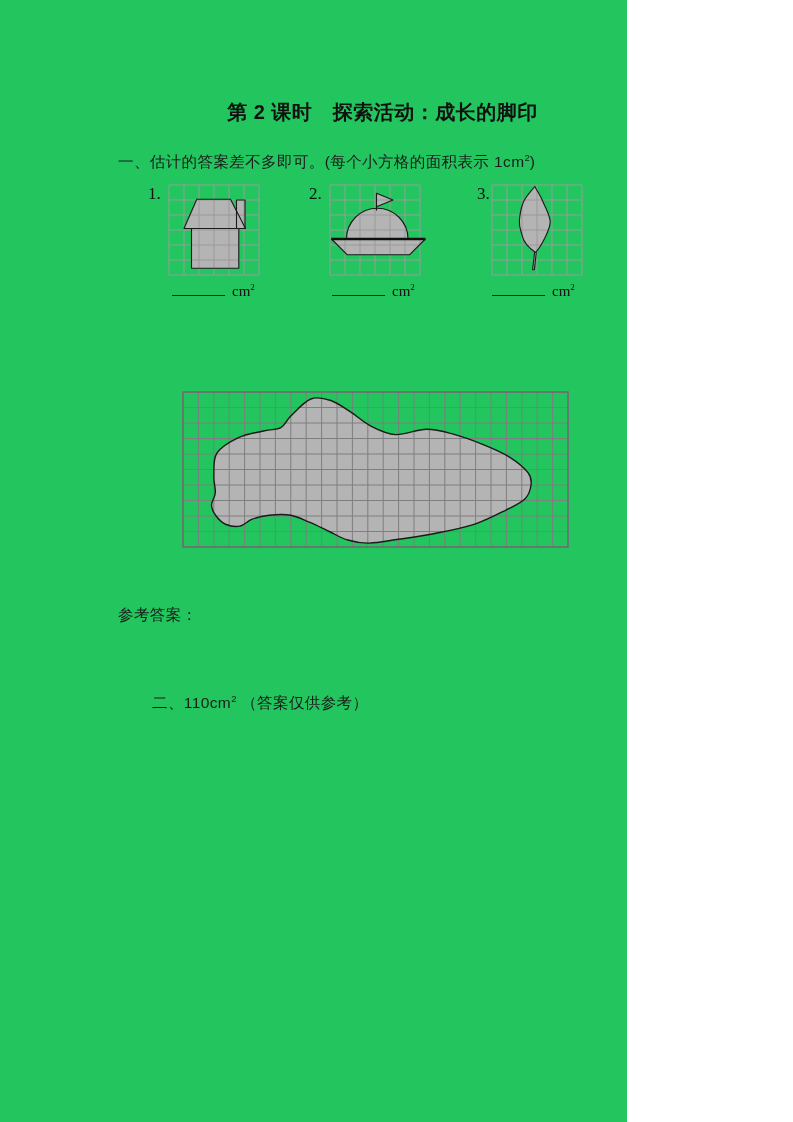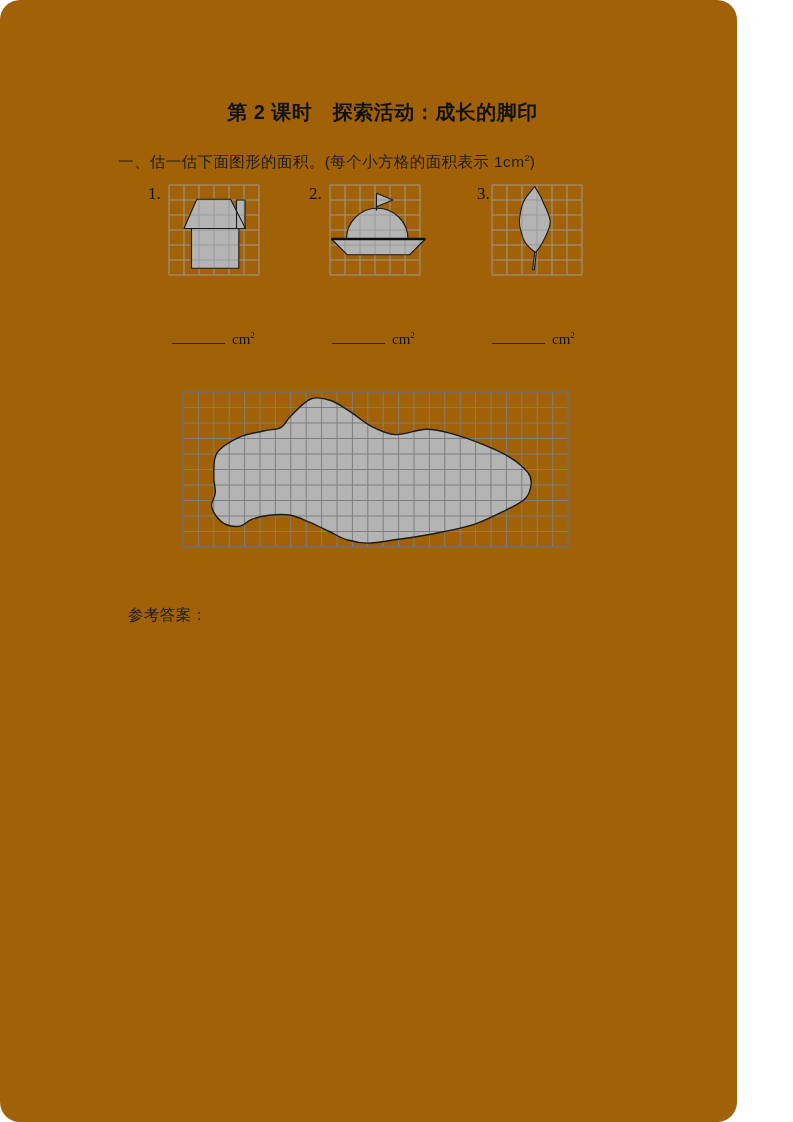--- a/index.html
+++ b/index.html
@@ -1,54 +1,54 @@
 <!DOCTYPE html>
 <html><head>
 <meta charset="utf-8">
 <style>
   html,body{margin:0;padding:0;background:#ffffff;}
   .page{
-    position:relative;width:737px;height:1122px;background:#a16207;overflow:hidden;
-    font-family:"Liberation Sans",sans-serif;color:#1c1c1c;border-radius:20px;
+    position:relative;width:627px;height:1122px;background:#22c55e;overflow:hidden;
+    font-family:"Liberation Sans",sans-serif;color:#1c1c1c;
   }
   .abs{position:absolute;}
   .title{
     left:0;top:97px;width:765px;text-align:center;
     font-size:20px;font-weight:bold;letter-spacing:0.5px;line-height:30px;color:#111;
   }
   .bodytext{font-size:15.5px;letter-spacing:0.4px;line-height:21px;white-space:nowrap;}
   .p1{left:118px;top:147px;}
   .p2l1{left:118px;top:317px;}
   .p2l2{left:118px;top:359px;}
-  .ans-head{left:128px;top:604px;}
+  .ans-head{left:118px;top:604px;}
   .ans1{left:152px;top:650px;}
   .ans2{left:152px;top:688px;}
   .sup{font-size:9.5px;vertical-align:6px;letter-spacing:0;}
   .fig-label{font-family:"Liberation Serif",serif;font-size:17px;color:#111;line-height:17px;}
-  .unit-row{font-family:"Liberation Serif",serif;font-size:15px;color:#111;height:18px;white-space:nowrap;margin-top:48px;}
+  .unit-row{font-family:"Liberation Serif",serif;font-size:15px;color:#111;height:18px;white-space:nowrap;}
   .unit-blank{display:inline-block;width:53px;height:14px;border-bottom:1.6px solid #222;margin-right:7px;}
   .unit-sup{font-size:9px;vertical-align:6px;}
   svg{display:block;overflow:visible;}
   .fillpass{fill:#b4b4b4;stroke:none;}
   .strokepass{fill:none;stroke:#1a1a1a;stroke-width:1.1;stroke-linejoin:round;}
   .strokepass.blot{stroke-width:1.4;}
   .gridpass path{fill:none;stroke:#9a9a9a;stroke-width:1;}
   .big-grid .gridpass path{stroke:#7e7e7e;}
   .big-grid .outer{fill:none;stroke:#6b6b6b;stroke-width:1.4;}
   .thickline{stroke:#0f0f0f;stroke-width:2.6;}
   .mast{stroke:#1a1a1a;stroke-width:1.2;}
 </style>
 </head>
 <body>
 
 <div class="page">
 
   <div class="abs title">第 2 课时　探索活动：成长的脚印</div>
 
-  <div class="abs bodytext p1"><span>一、估一估下面图形的面积。(每个小方格的面积表示 1cm</span><span class="sup">2</span><span>)</span></div>
+  <div class="abs bodytext p1"><span>一、估计的答案差不多即可。(每个小方格的面积表示 1cm</span><span class="sup">2</span><span>)</span></div>
 
   <span class="abs fig-label" style="left:148px;top:185px;">1.</span>
   <svg class="abs" style="left:169px;top:185px;" width="92" height="92" viewBox="0 0 92 92">
     <defs>
       <g id="houseShapes">
         <polygon points="15,43.5 27.8,14.3 61.5,14.3 76.5,43.5"></polygon>
         <rect x="67.5" y="15" width="8.5" height="28.5"></rect>
         <rect x="22.5" y="43.5" width="47.3" height="39.8"></rect>
       </g>
     </defs>
@@ -109,14 +109,15 @@
     </defs>
     <use href="#blotPath" class="fillpass"></use>
     <g class="gridpass">
         <path d="M0.0,0V155.0M15.4,0V155.0M30.8,0V155.0M46.2,0V155.0M61.6,0V155.0M77.0,0V155.0M92.4,0V155.0M107.8,0V155.0M123.2,0V155.0M138.6,0V155.0M154.0,0V155.0M169.4,0V155.0M184.8,0V155.0M200.2,0V155.0M215.6,0V155.0M231.0,0V155.0M246.4,0V155.0M261.8,0V155.0M277.2,0V155.0M292.6,0V155.0M308.0,0V155.0M323.4,0V155.0M338.8,0V155.0M354.2,0V155.0M369.6,0V155.0M385.0,0V155.0M0,0.0H385.0M0,15.5H385.0M0,31.0H385.0M0,46.5H385.0M0,62.0H385.0M0,77.5H385.0M0,93.0H385.0M0,108.5H385.0M0,124.0H385.0M0,139.5H385.0M0,155.0H385.0"></path>
       </g>
     <rect class="outer" x="0" y="0" width="385" height="155"></rect>
     <use href="#blotPath" class="strokepass blot"></use>
   </svg>
 
   <div class="abs bodytext ans-head">参考答案：</div>
+  <div class="abs bodytext ans2"><span>二、110cm</span><span class="sup">2</span><span>&nbsp;（答案仅供参考）</span></div>
 
 </div>
 
 </body></html>

